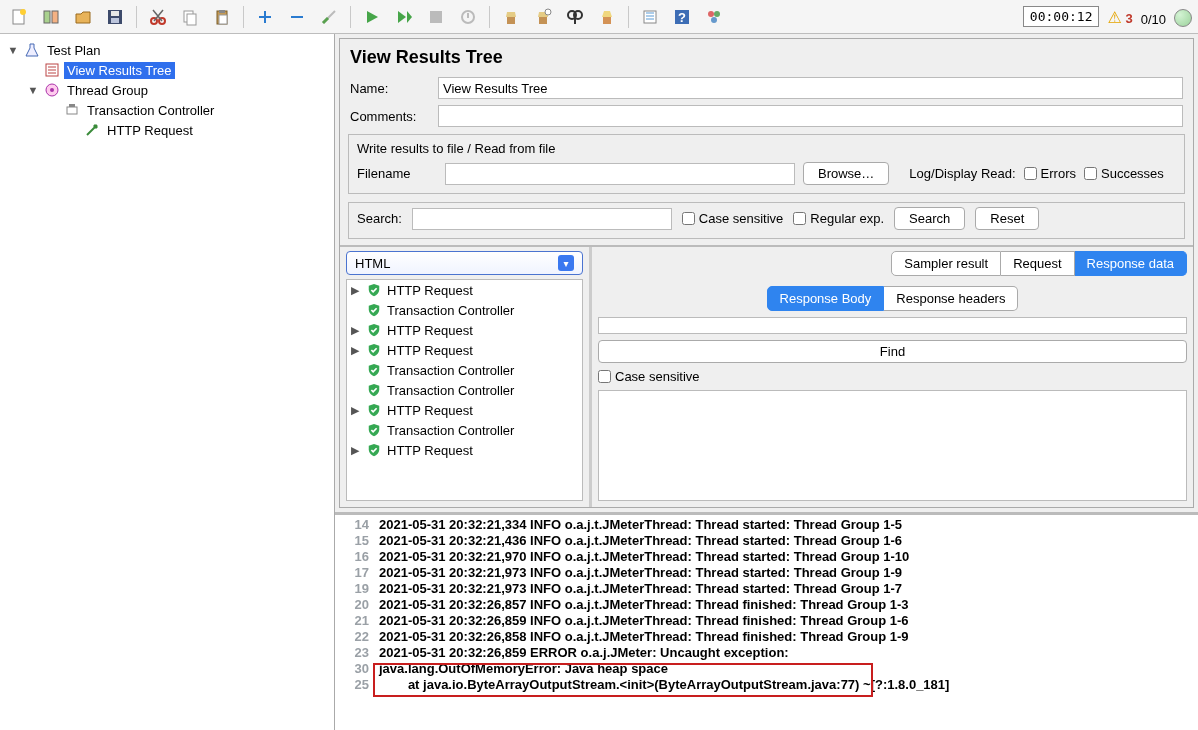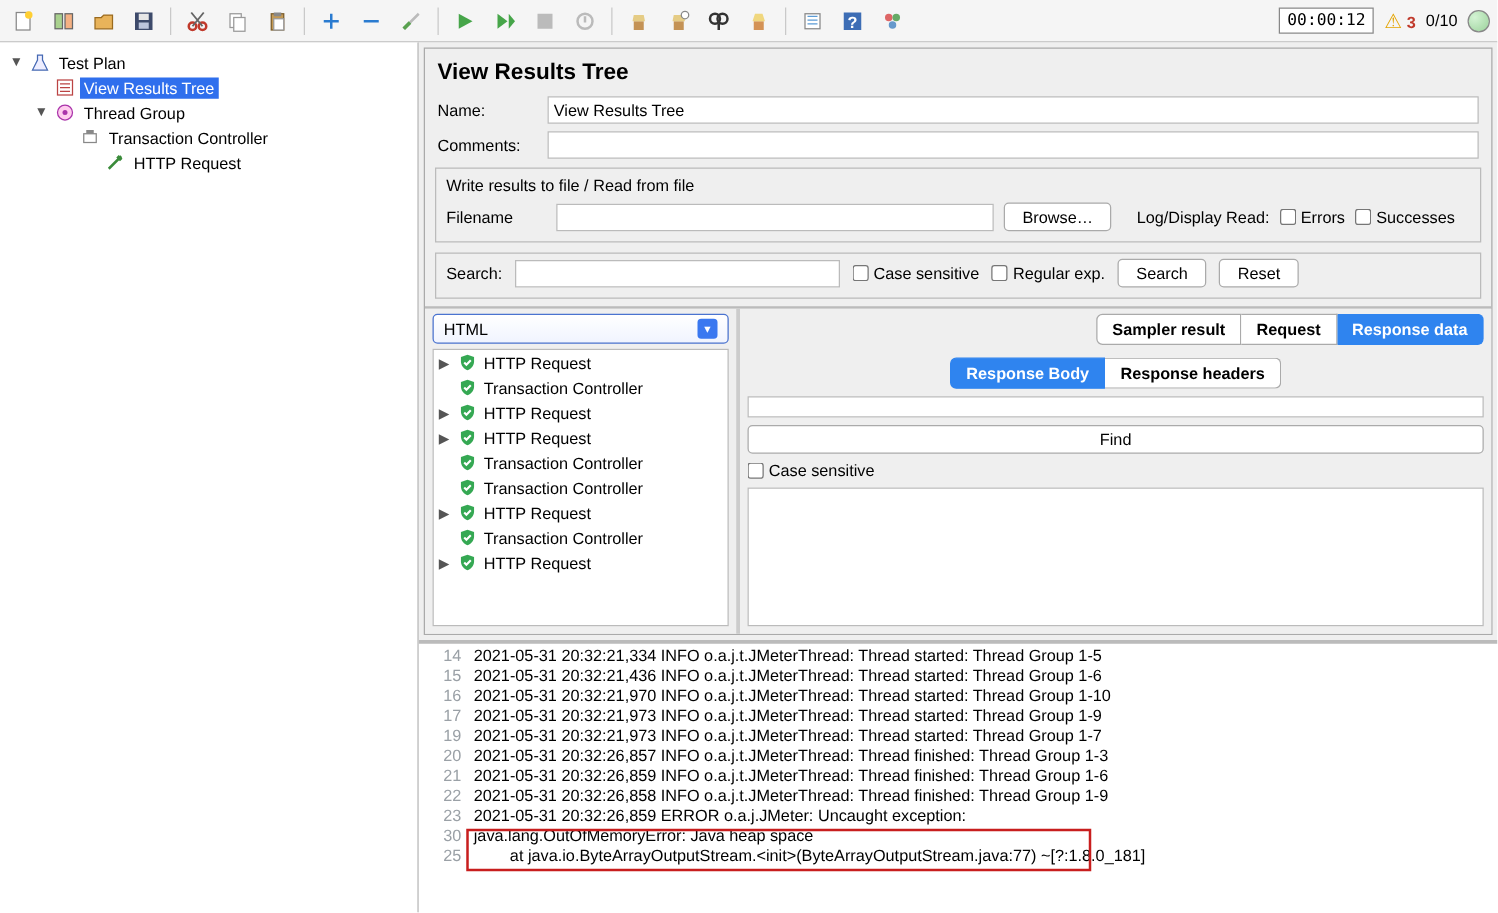--- a/index.html
+++ b/index.html
@@ -6,21 +6,21 @@
   body { width: 1198px; height: 730px; background: #fff; overflow: hidden; display: flex; flex-direction: column; }
 
   
   .toolbar {
     height: 34px; display: flex; align-items: center; gap: 6px;
     padding: 2px 6px; border-bottom: 1px solid #bdbdbd; background: #f5f5f5;
   }
   .toolbar .tb-btn { width: 26px; height: 26px; display: flex; align-items: center;
     justify-content: center; border-radius: 3px; }
   .toolbar .sep { width: 1px; height: 22px; background: #c9c9c9; margin: 0 2px; }
-  .toolbar-right { margin-left: auto; display: flex; align-items: center; gap: 8px; }
+  .toolbar-right { margin-left: auto; display: flex; align-items: flex-end; gap: 8px; }
   .timer { border: 1px solid #888; padding: 2px 6px; font-family: monospace; background: #fff; font-size: 13px; }
   .warn-icon { color: #e4a400; font-size: 16px; }
   .warn-count { color: #c0392b; font-weight: bold; }
   .thread-ratio { font-size: 13px; }
   .green-led { width: 18px; height: 18px; border-radius: 50%; border: 1px solid #888;
     background: radial-gradient(circle at 30% 30%, #d4f3d4, #9bd29b); }
 
   
   .main { flex: 1; display: flex; min-height: 0; }
 
@@ -61,36 +61,36 @@
     justify-content: space-between; color: #000; }
   .render-select .chev { background:#3a78f0; color:#fff; width:16px; height:16px;
     border-radius:3px; display:flex; align-items:center; justify-content:center; font-size:10px; }
   .sampler-list { flex: 1; overflow: auto; border: 1px solid #bbb; margin: 0 6px 6px 6px; background: #fff; }
   .samp-row { display: flex; align-items: center; height: 20px; gap: 6px; padding: 0 4px; }
   .samp-arrow { width: 10px; color: #555; font-size: 11px; }
   .ok-shield { width:14px; height:14px; }
   .response-col { flex: 1; display: flex; flex-direction: column; min-width: 0; background: #efefef; }
 
   .tabbar { display: flex; justify-content: flex-end; padding: 4px 6px 0 6px; gap: 0; }
-  .tab { border: 1px solid #aaa; padding: 4px 12px; background: #fff; font-size: 13px; font-weight: bold; }
+  .tab { border: 1px solid #aaa; padding: 4px 12px; background: #fff; font-size: 13px; }
   .tab.active { background: #2f84ef; color: #fff; border-color: #2f84ef; }
   .tabbar .tab + .tab { border-left: none; }
   .tabbar .tab:first-child { border-radius: 5px 0 0 5px; }
   .tabbar .tab:last-child  { border-radius: 0 5px 5px 0; }
 
   .subtabbar { display: flex; justify-content: center; gap: 0; margin-top: 6px; }
   .findrow { display: flex; gap: 6px; margin: 6px 6px; flex-direction: column; }
   .findrow .txt { flex: 1; }
   .response-view { flex: 1; border: 1px solid #bbb; margin: 0 6px 6px 6px; background: #fff; }
 
   
   .log-pane { height: 218px; border-top: 3px solid #bbb; overflow: hidden; background: #fff;
     font-family: "Menlo", "Consolas", monospace; font-size: 13px; position: relative; }
   .log-lines { padding: 2px 4px; }
-  .log-line { display: flex; white-space: pre; line-height: 16px; }
+  .log-line { display: flex; white-space: pre; line-height: 16px; font-weight: bold; }
   .ln { width: 30px; text-align: right; color: #9aa0a6; margin-right: 10px; }
   .error-box { position: absolute; border: 2px solid #c81e1e; pointer-events: none; }
 
   svg { display: block; }
 </style>
 </head>
 <body>
 
 <div class="toolbar">
   <div class="tb-btn">

